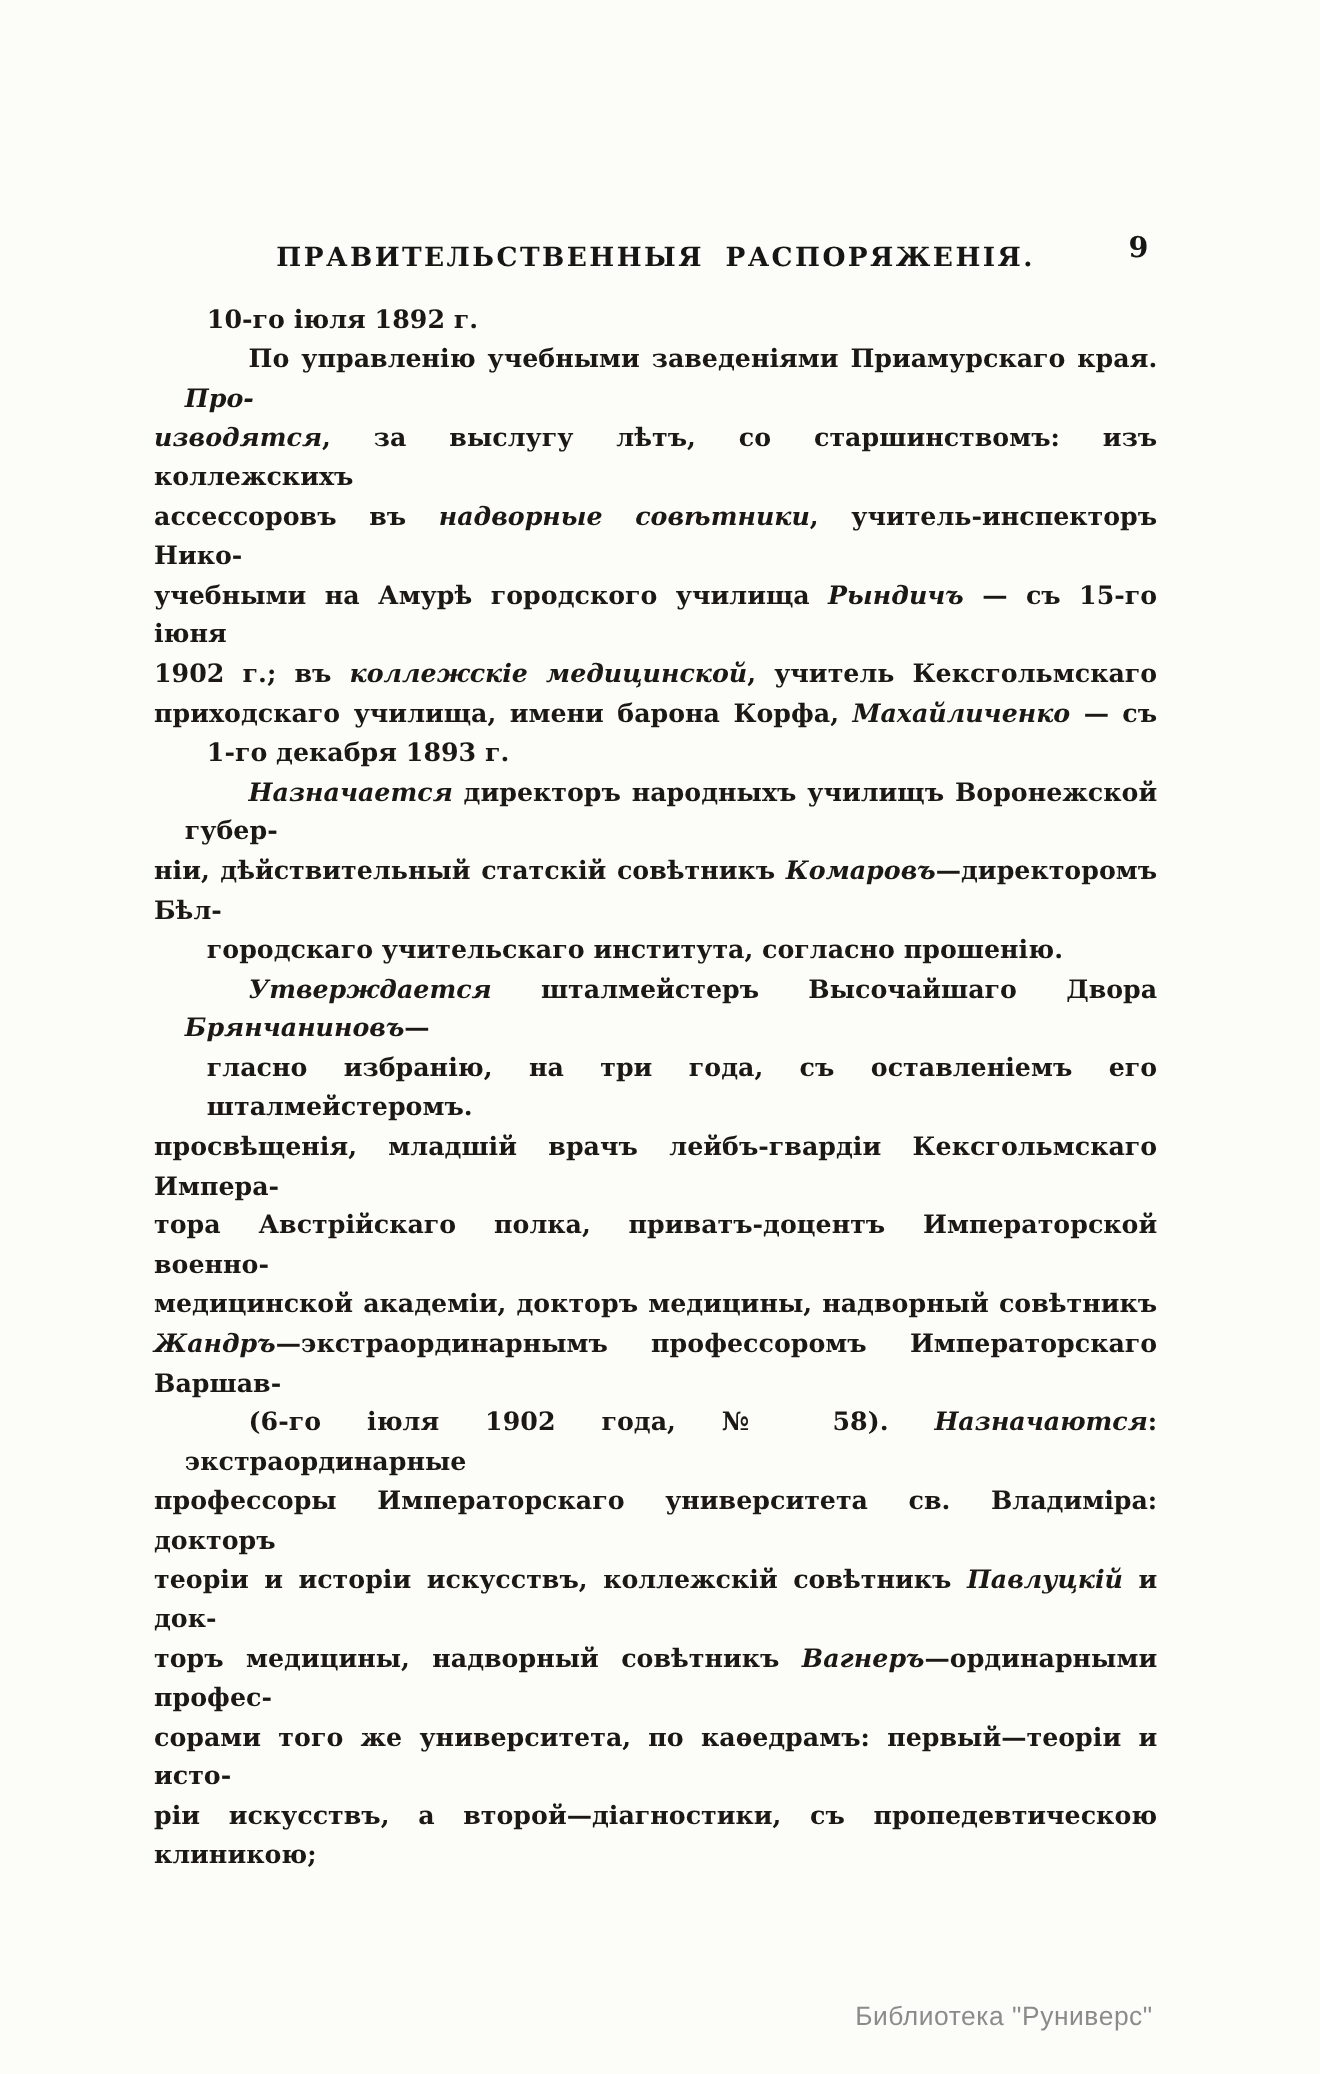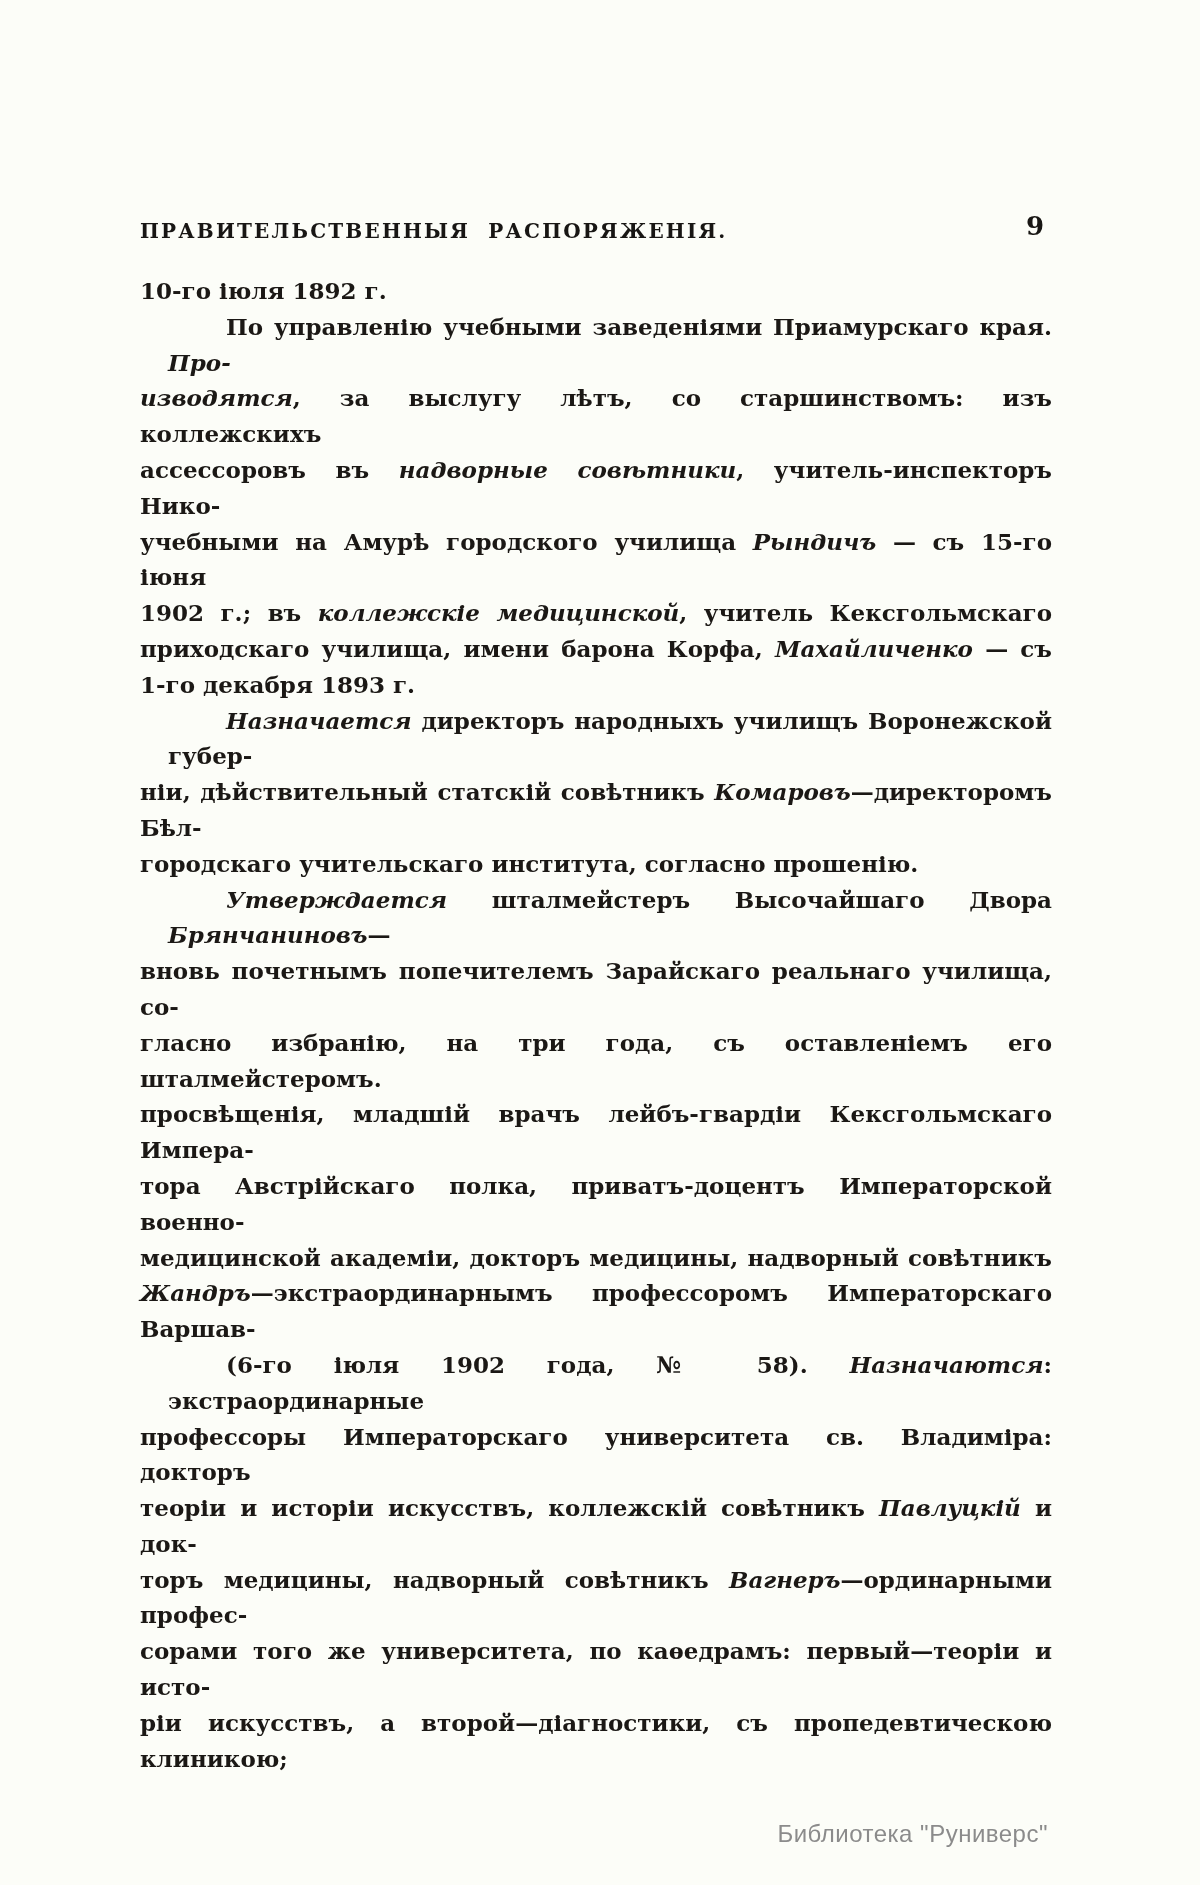--- a/index.html
+++ b/index.html
@@ -16,22 +16,22 @@
   }
   .page {
     position: absolute;
     inset: 0;
   }
   .header-title {
     position: absolute;
     top: 219px;
     left: 140px;
     width: 912px;
-    text-align: left;
-    font-size: 20px;
+    text-align: center;
+    font-size: 24px;
     font-weight: bold;
     letter-spacing: 2.2px;
     word-spacing: 9px;
     color: #181614;
     white-space: nowrap;
   }
   .page-number {
     position: absolute;
     top: 211px;
     left: 1026px;
@@ -48,20 +48,21 @@
     font-weight: bold;
     line-height: 35.8px;
     color: #1b1815;
   }
   .line {
     text-align: justify;
     text-align-last: justify;
   }
   .line.last {
     text-align-last: left;
+    margin-left: 48px;
   }
   .line.indent {
     text-indent: 58px;
     margin-left: 28px;
   }
   .it {
     font-style: italic;
   }
   .watermark {
     position: absolute;
@@ -87,21 +88,20 @@
       <div class="line"><span class="it">изводятся</span><span>, за выслугу лѣтъ, со старшинствомъ: изъ коллежскихъ</span></div>
       <div class="line"><span>ассессоровъ въ </span><span class="it">надворные совѣтники</span><span>, учитель-инспекторъ Нико-</span></div>
       <div class="line"><span>учебными на Амурѣ городского училища </span><span class="it">Рындичъ</span><span> — съ 15-го іюня</span></div>
       <div class="line"><span>1902 г.; въ </span><span class="it">коллежскіе медицинской</span><span>, учитель Кексгольмскаго</span></div>
       <div class="line"><span>приходскаго училища, имени барона Корфа, </span><span class="it">Махайличенко</span><span> — съ</span></div>
       <div class="line last"><span>1-го декабря 1893 г.</span></div>
       <div class="line indent"><span class="it">Назначается</span><span> директоръ народныхъ училищъ Воронежской губер-</span></div>
       <div class="line"><span>ніи, дѣйствительный статскій совѣтникъ </span><span class="it">Комаровъ</span><span>—директоромъ Бѣл-</span></div>
       <div class="line last"><span>городскаго учительскаго института, согласно прошенію.</span></div>
       <div class="line indent"><span class="it">Утверждается</span><span> шталмейстеръ Высочайшаго Двора </span><span class="it">Брянчаниновъ</span><span>—</span></div>
-      <div class="line"><span>вновь почетнымъ попечителемъ Зарайскаго реальнаго училища, со-</span></div>
       <div class="line last"><span>гласно избранію, на три года, съ оставленіемъ его шталмейстеромъ.</span></div>
       <div class="line"><span>просвѣщенія, младшій врачъ лейбъ-гвардіи Кексгольмскаго Импера-</span></div>
       <div class="line"><span>тора Австрійскаго полка, приватъ-доцентъ Императорской военно-</span></div>
       <div class="line"><span>медицинской академіи, докторъ медицины, надворный совѣтникъ</span></div>
       <div class="line"><span class="it">Жандръ</span><span>—экстраординарнымъ профессоромъ Императорскаго Варшав-</span></div>
       <div class="line indent"><span>(6-го іюля 1902 года, № 58). </span><span class="it">Назначаются</span><span>: экстраординарные</span></div>
       <div class="line"><span>профессоры Императорскаго университета св. Владиміра: докторъ</span></div>
       <div class="line"><span>теоріи и исторіи искусствъ, коллежскій совѣтникъ </span><span class="it">Павлуцкій</span><span> и док-</span></div>
       <div class="line"><span>торъ медицины, надворный совѣтникъ </span><span class="it">Вагнеръ</span><span>—ординарными профес-</span></div>
       <div class="line"><span>сорами того же университета, по каѳедрамъ: первый—теоріи и исто-</span></div>

